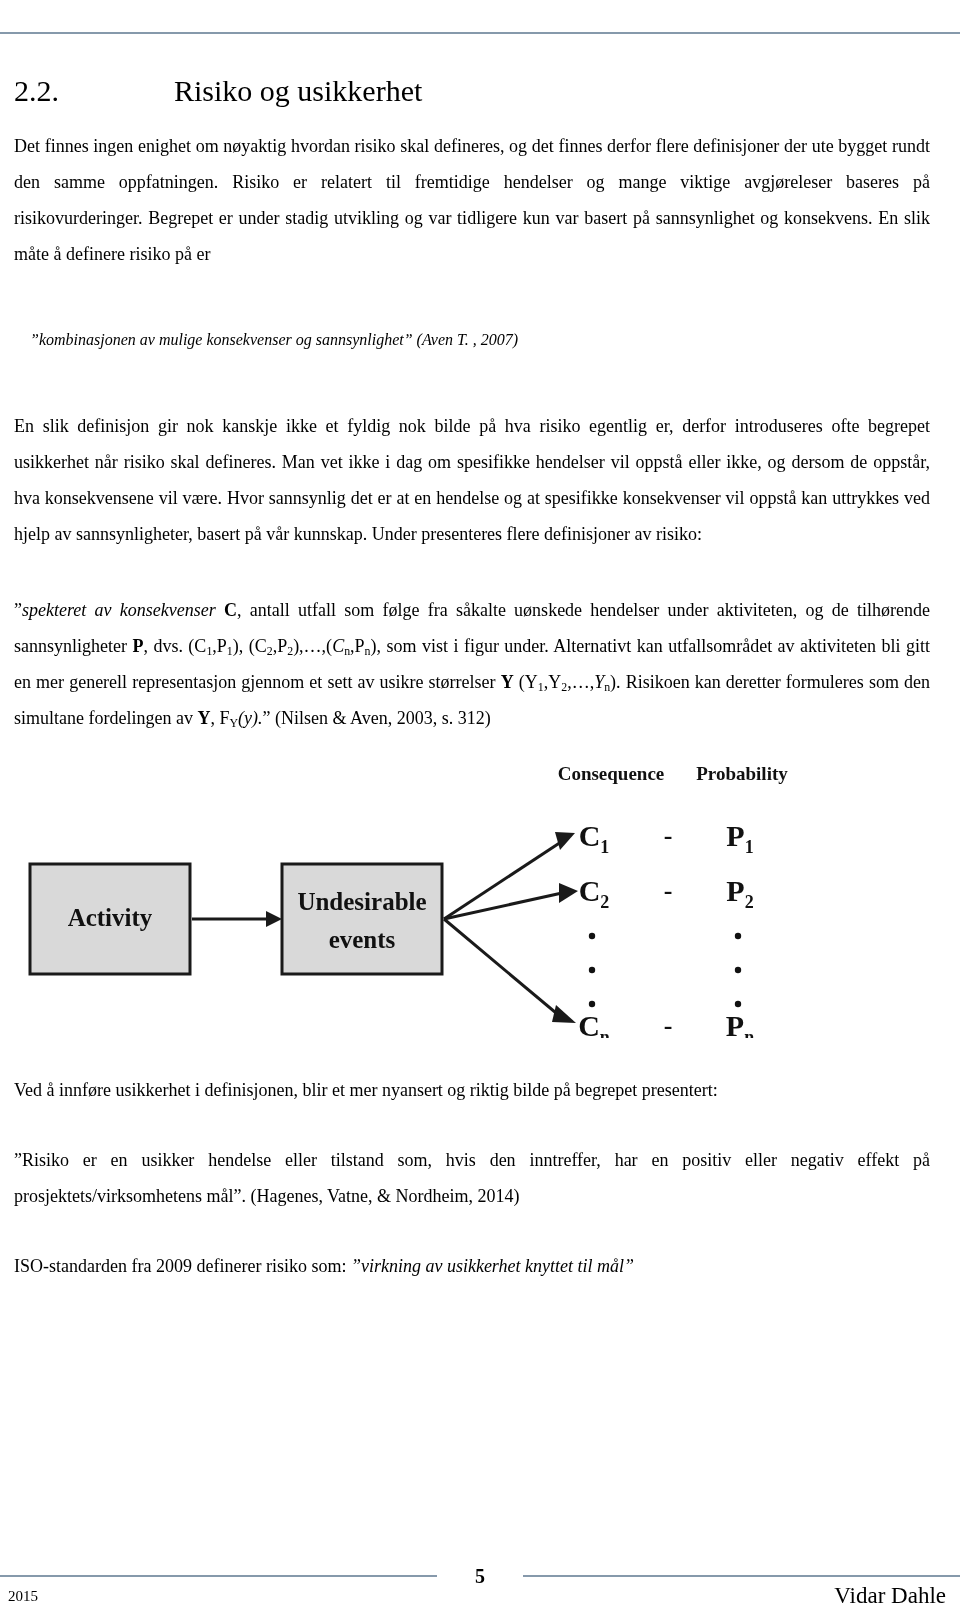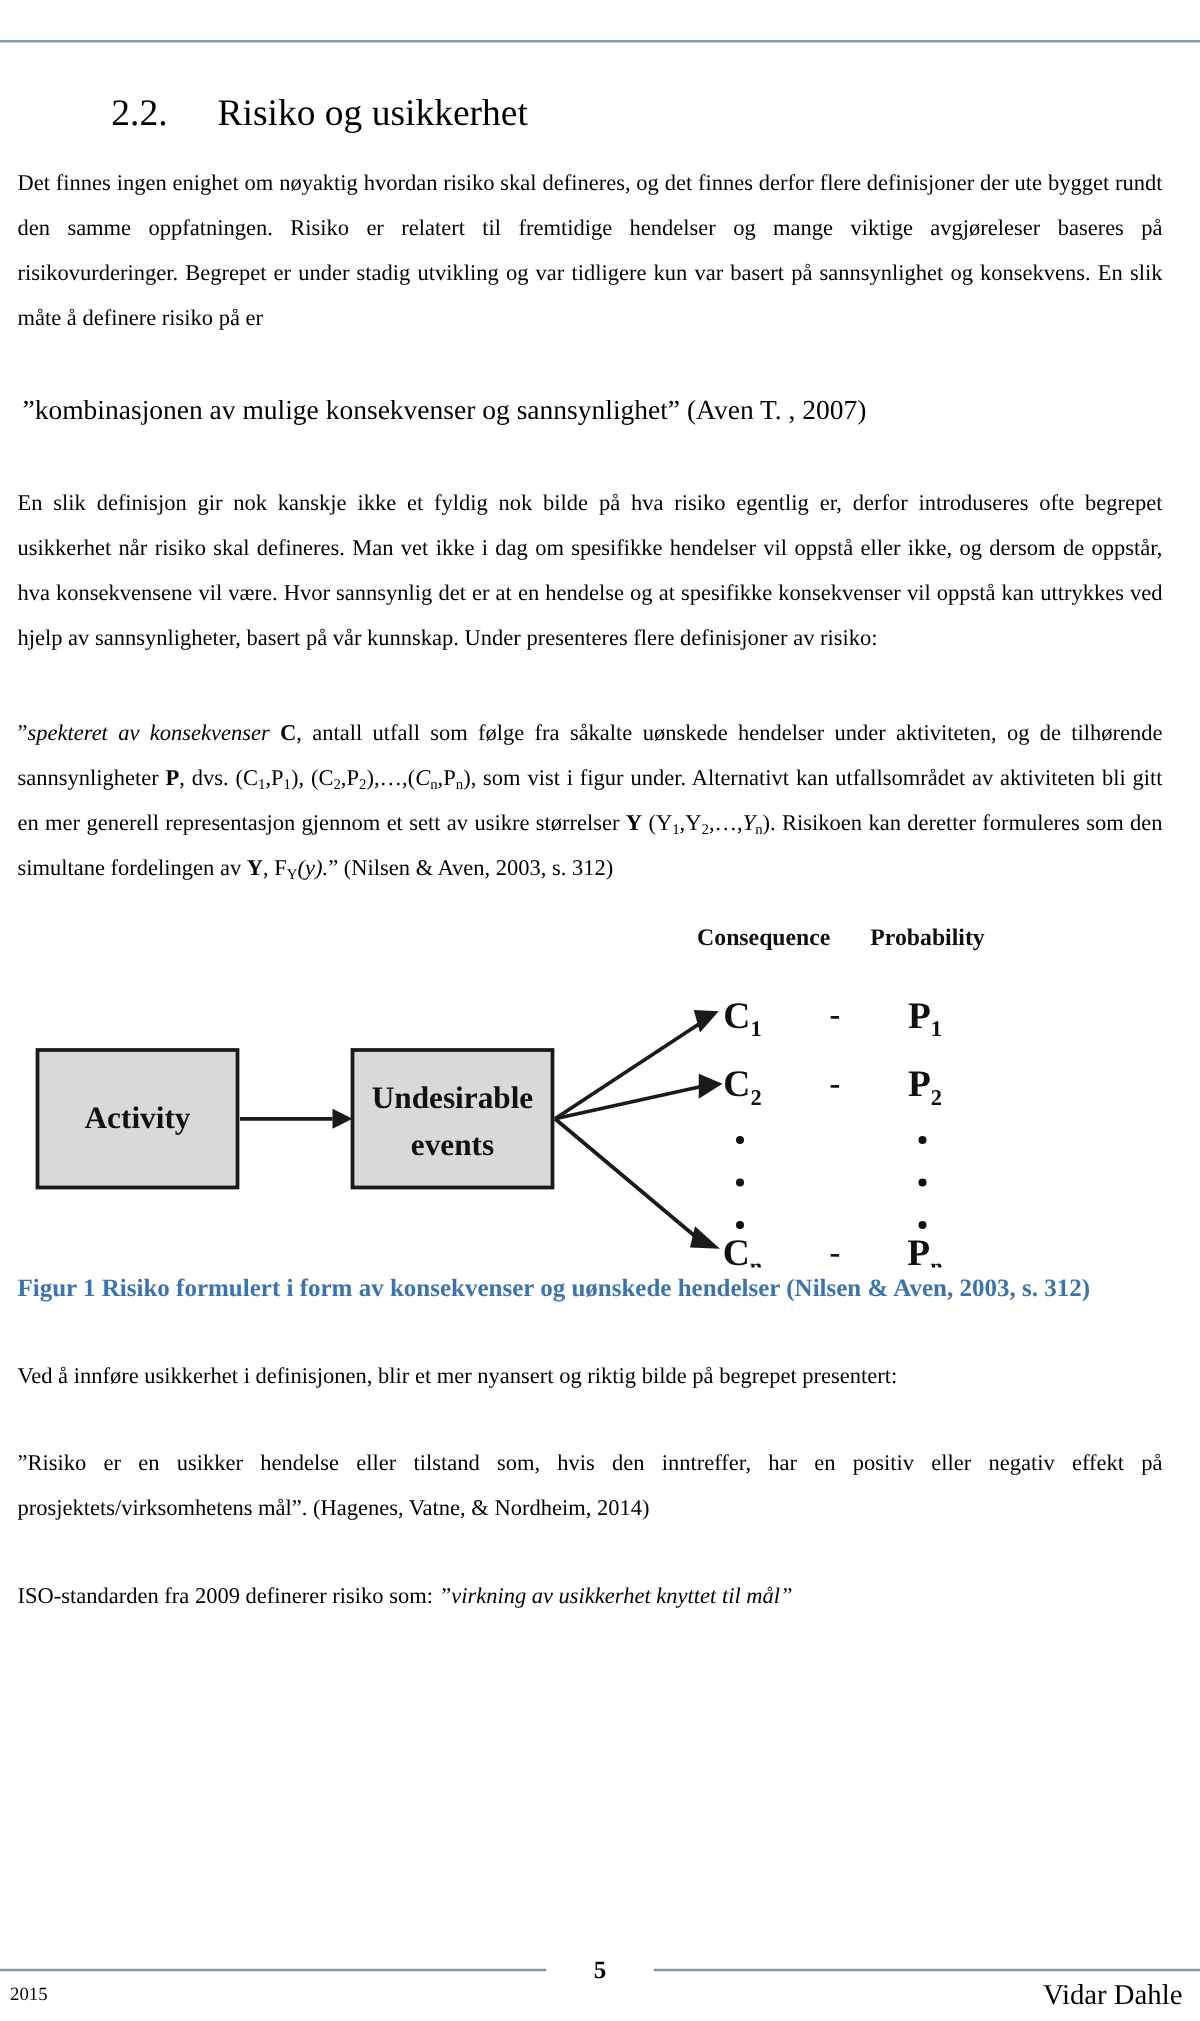--- a/index.html
+++ b/index.html
@@ -54,41 +54,41 @@
     font-weight: normal;
     font-size: 30px;
     line-height: 38px;
     display: flex;
     align-items: baseline;
   }
   h2.section-heading .sec-num {
     display: inline-block;
     width: 120px;
     flex: 0 0 120px;
-    text-align: right;
   }
   h2.section-heading .sec-title { flex: 1 1 auto; margin-left: 40px; }
 
   p.body-par {
     margin: 0;
     font-size: 18px;
     line-height: 36px;
     text-align: justify;
     text-justify: inter-word;
   }
   p.body-par.last-ragged { text-align: left; }
 
   .gap-sm { height: 22px; }
   .gap-md { height: 34px; }
   .gap-lg { height: 40px; }
 
   .quote-line {
-    margin: 4px;
-    font-size: 22px;
+    margin: 16px;
+    font-size: 16px;
     line-height: 36px;
+    font-style: italic;
   }
 
   .italic { font-style: italic; text-align: right; }
   .bold { font-weight: bold; }
 
   sub {
     font-size: 0.66em;
     vertical-align: -0.28em;
     line-height: 0;
   }
@@ -251,21 +251,20 @@
       </g>
 
       <g>
         <text id="f-cn" x="580" y="278" text-anchor="middle" font-family="Liberation Serif, serif" font-size="30" font-weight="bold" fill="#111">C<tspan font-size="18" dy="7">n</tspan></text>
         <text id="f-dn" x="654" y="276" text-anchor="middle" font-family="Liberation Serif, serif" font-size="26" font-weight="bold" fill="#111">-</text>
         <text id="f-pn" x="726" y="278" text-anchor="middle" font-family="Liberation Serif, serif" font-size="30" font-weight="bold" fill="#111">P<tspan font-size="18" dy="7">n</tspan></text>
       </g>
     </svg>
   </div>
 
-  <p class="figure-caption">Figur 1 Risiko formulert i form av konsekvenser og uønskede hendelser (Nilsen &amp; Aven, 2003, s. 312)</p>
 
   <div class="gap-md"></div>
 
   <p class="body-par">Ved å innføre usikkerhet i definisjonen, blir et mer nyansert og riktig bilde på begrepet presentert:</p>
 
   <div class="gap-md"></div>
 
   <p class="body-par"><span>”Risiko er en usikker hendelse eller tilstand som, hvis den inntreffer, har en positiv eller negativ effekt på prosjektets/virksomhetens mål”</span><span>. (Hagenes, Vatne, &amp; Nordheim, 2014)</span></p>
 
   <div class="gap-md"></div>

